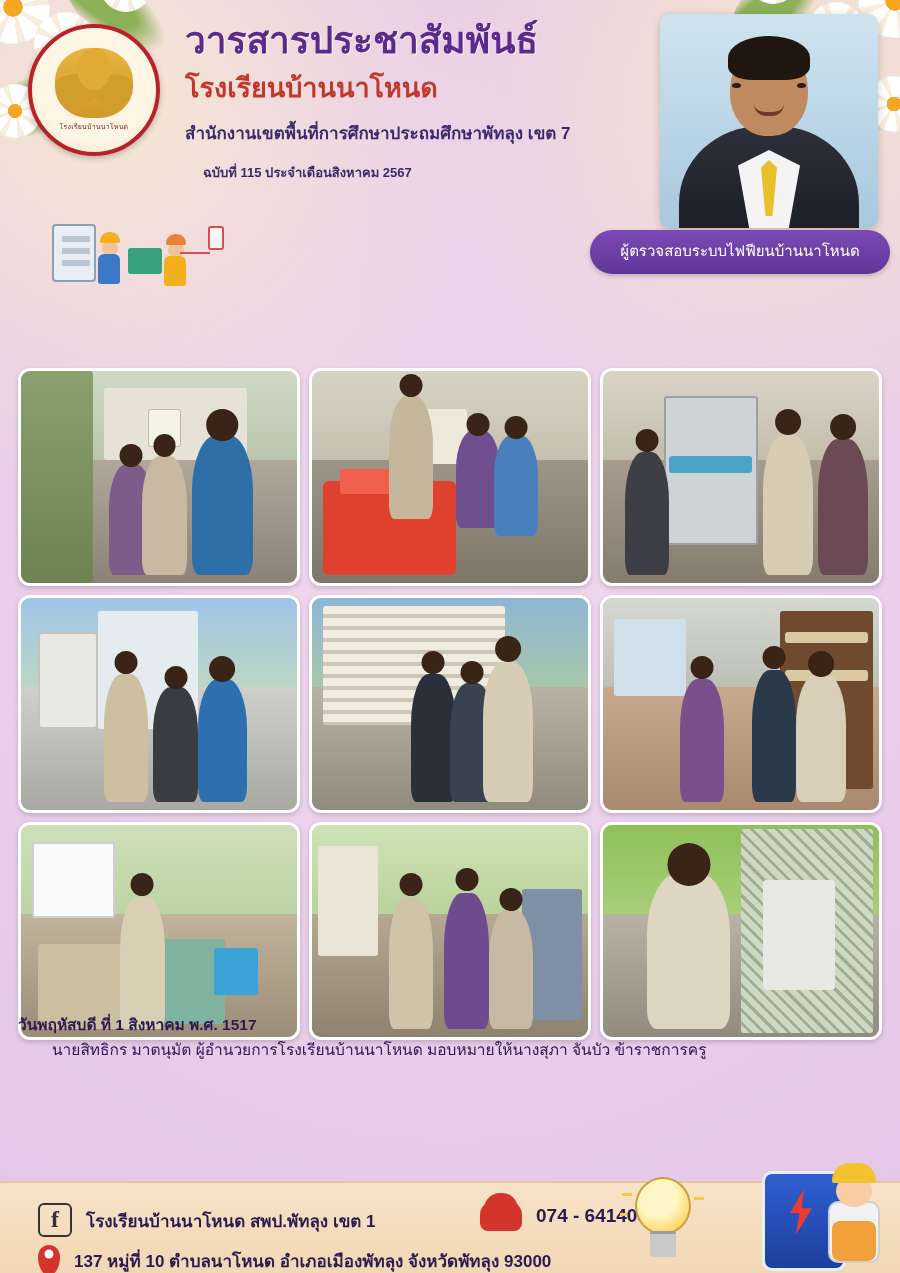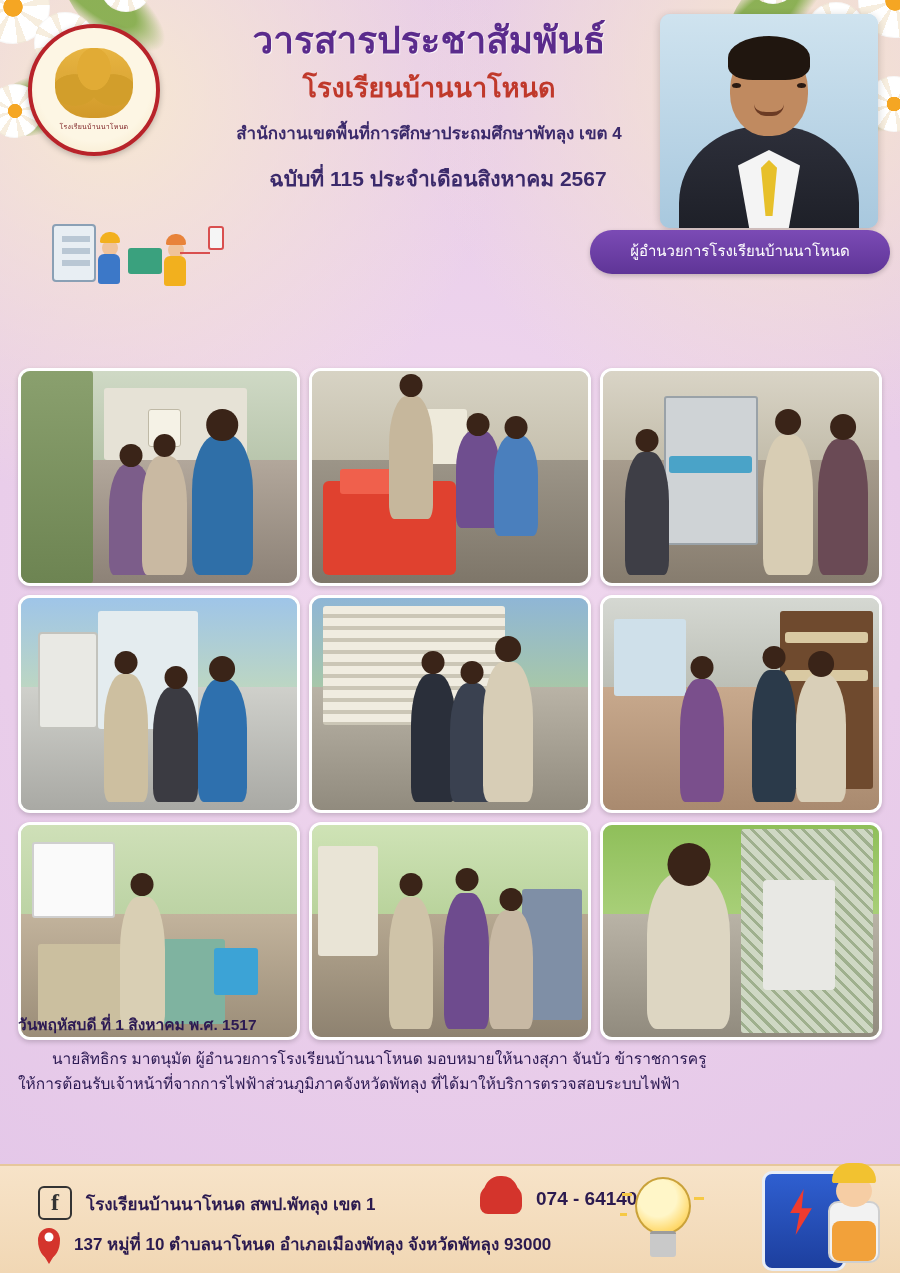--- a/index.html
+++ b/index.html
@@ -83,23 +83,22 @@
   .logo-text {
     font-size: 7px;
     color: #7a1b1f;
     margin-top: 3px;
     letter-spacing: .2px;
     white-space: nowrap;
   }
 
   .title-block {
     position: absolute;
-    left: 179px; top: 20px;
+    left: 185px; top: 20px;
     width: 500px;
-    text-align: center;
   }
   .t-main {
     font-size: 37px;
     font-weight: bold;
     color: #5a2b8c;
     line-height: 1.15;
     text-shadow: 1px 1px 0 rgba(255,255,255,.7);
   }
   .t-sub {
     font-size: 27px;
@@ -107,21 +106,21 @@
     font-weight: bold;
     margin-top: 3px;
   }
   .t-office {
     font-size: 17px;
     color: #3b2a6b;
     margin-top: 10px;
     font-weight: bold;
   }
   .t-issue {
-    font-size: 21px;
+    font-size: 13px;
     color: #3b2a6b;
     margin-top: 16px;
     font-weight: bold;
     padding-left: 18px;
   }
 
   
   .director {
     position: absolute;
     right: 22px; top: 14px;
@@ -260,27 +259,27 @@
   .article {
     position: absolute;
     left: 18px; top: 1012px;
     width: 864px;
     color: #2c1a53;
     font-size: 15.5px;
     line-height: 1.62;
   }
   .article .l1 { font-weight: bold; }
   .article p { white-space: pre-wrap; }
-  .indent { text-indent: 34px; margin-top: 9px; }
+  .indent { text-indent: 34px; }
 
   
   .footer {
     position: absolute;
     left: 0; right: 0; bottom: 0;
-    height: 109px;
+    height: 92px;
     background: linear-gradient(#f7e3c8, #f1d7b4);
     border-top: 2px solid #e6c79b;
     text-align: right;
   }
   .fb-row {
     position: absolute;
     left: 38px; top: 20px;
     display: flex; align-items: center; gap: 14px;
   }
   .loc-row {
@@ -406,38 +405,38 @@
   <div class="header">
 
     <div class="logo">
       <div class="logo-mark"></div>
       <div class="logo-text">โรงเรียนบ้านนาโหนด</div>
     </div>
 
     <div class="title-block">
       <div class="t-main">วารสารประชาสัมพันธ์</div>
       <div class="t-sub">โรงเรียนบ้านนาโหนด</div>
-      <div class="t-office">สำนักงานเขตพื้นที่การศึกษาประถมศึกษาพัทลุง เขต 4</div>
+      <div class="t-office">สำนักงานเขตพื้นที่การศึกษาประถมศึกษาพัทลุง เขต 7</div>
       <div class="t-issue">ฉบับที่ 115 ประจำเดือนสิงหาคม 2567</div>
     </div>
 
     <div class="director">
       <div class="d-bg"></div>
       <div class="d-body"></div>
       <div class="d-head"></div>
       <div class="d-hair"></div>
       <div class="d-eye l"></div>
       <div class="d-eye r"></div>
       <div class="d-smile"></div>
       <div class="d-shirt"></div>
       <div class="d-tie"></div>
     </div>
 
     <div class="director-name">
-      <div>ผู้อำนวยการโรงเรียนบ้านนาโหนด</div>
+      <div>ผู้ตรวจสอบระบบไฟฟียนบ้านนาโหนด</div>
     </div>
 
     <div class="clipart">
       <div class="cl-panel"></div>
       <div class="cl-head" style="left:62px; top:22px;"></div>
       <div class="cl-helmet" style="left:60px; top:14px;"></div>
       <div class="cl-body" style="left:58px; top:36px; background:#3c78c8;"></div>
       <div class="cl-box" style="left:88px; top:30px;"></div>
       <div class="cl-head" style="left:128px; top:24px;"></div>
       <div class="cl-helmet" style="left:126px; top:16px; background:#e8833a;"></div>
@@ -549,21 +548,20 @@
            background:repeating-linear-gradient(45deg,#cfd8c4 0 6px, #9fb08e 6px 9px);"></div>
       <div class="obj" style="left:58%; top:26%; width:26%; height:52%; background:#e8e8e4; border-radius:4px;"></div>
       <div class="fig" style="left:16%; background:#ddd6c2; height:74%; width:30%;"></div>
 
     </div>
   </div>
 
   <div class="article">
     <p class="l1">วันพฤหัสบดี ที่ 1 สิงหาคม พ.ศ. 1517</p>
     <p class="indent">นายสิทธิกร มาตนุมัต ผู้อำนวยการโรงเรียนบ้านนาโหนด มอบหมายให้นางสุภา จันบัว ข้าราชการครู</p>
-    <p>ให้การต้อนรับเจ้าหน้าที่จากการไฟฟ้าส่วนภูมิภาคจังหวัดพัทลุง ที่ได้มาให้บริการตรวจสอบระบบไฟฟ้า</p>
   </div>
 
   <div class="footer">
 
     <div class="fb-row">
       <div class="fb-icon"></div>
       <div class="f-text">โรงเรียนบ้านนาโหนด สพป.พัทลุง เขต 1</div>
     </div>
 
     <div class="loc-row">

